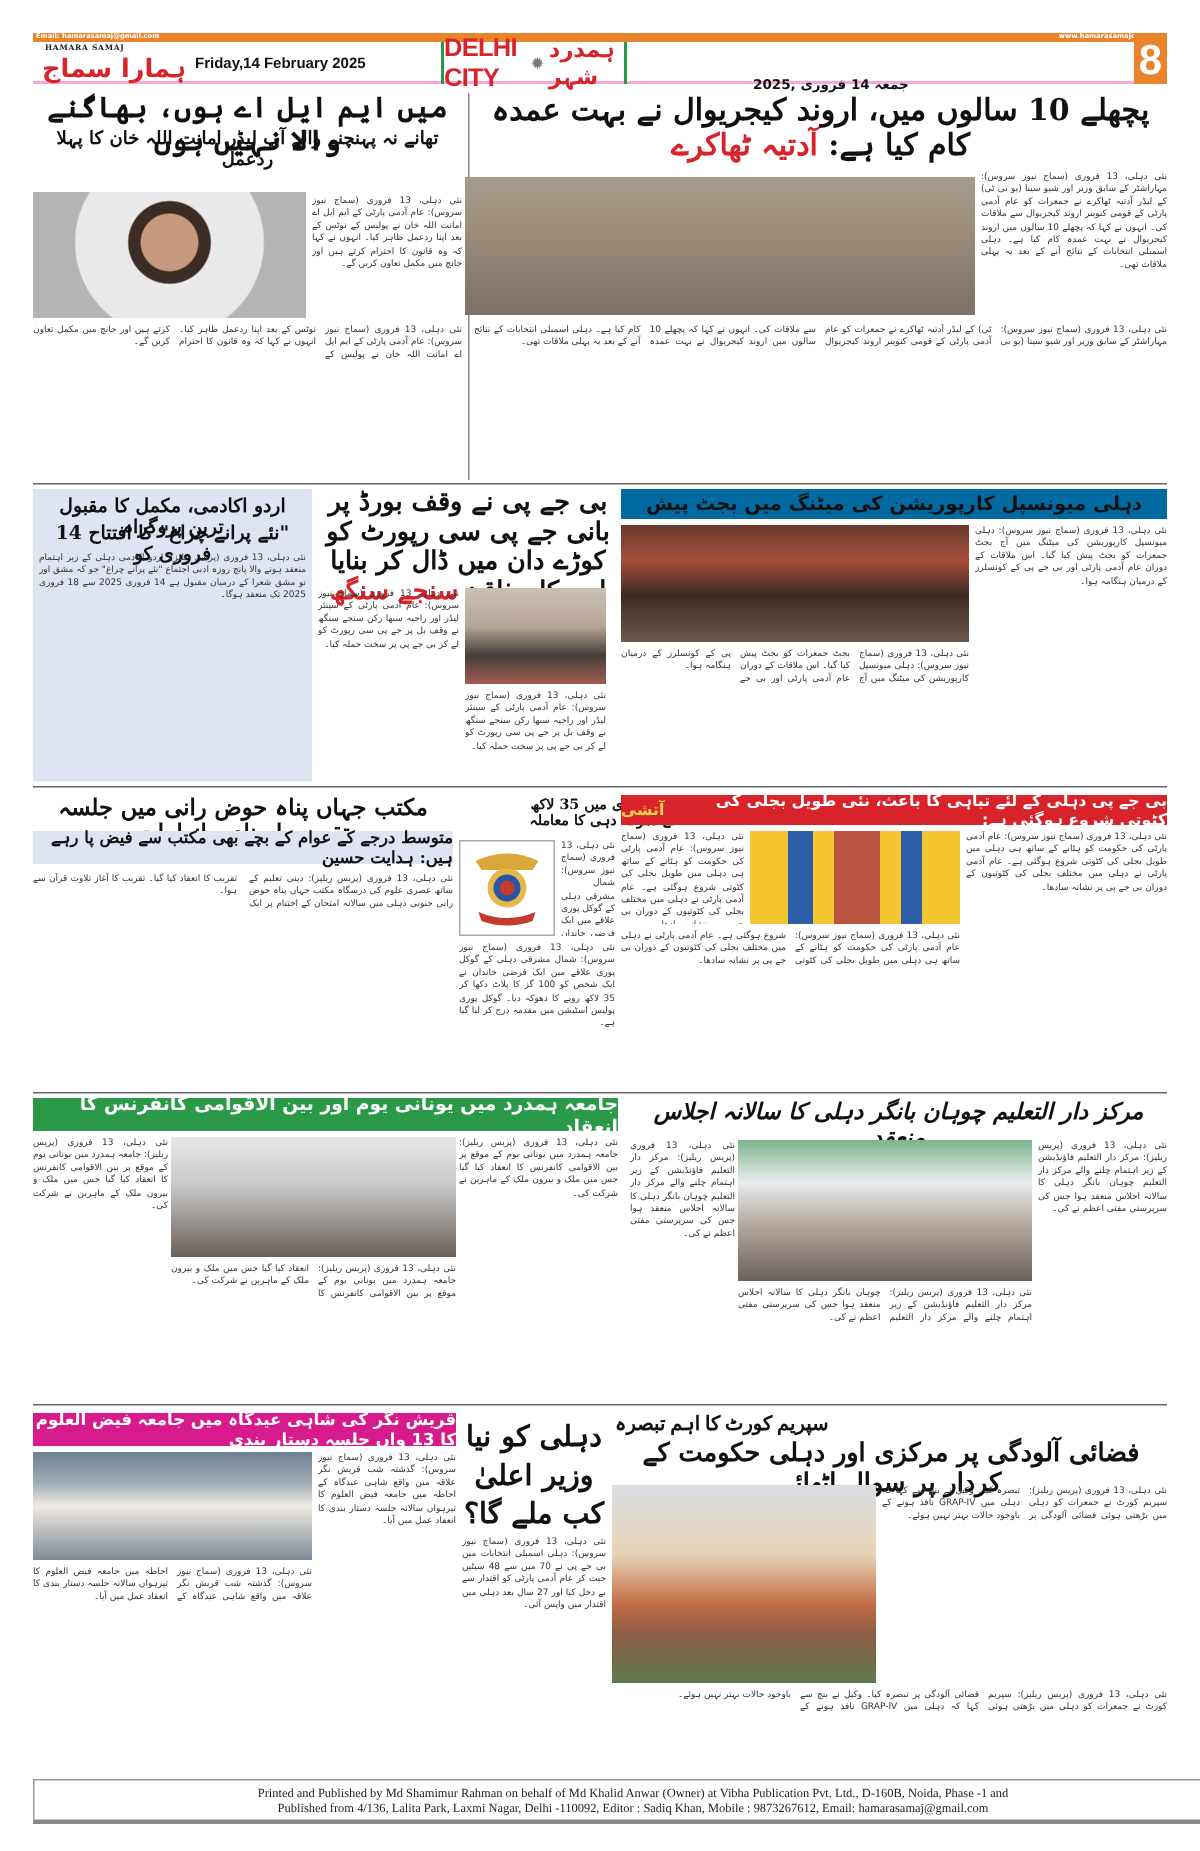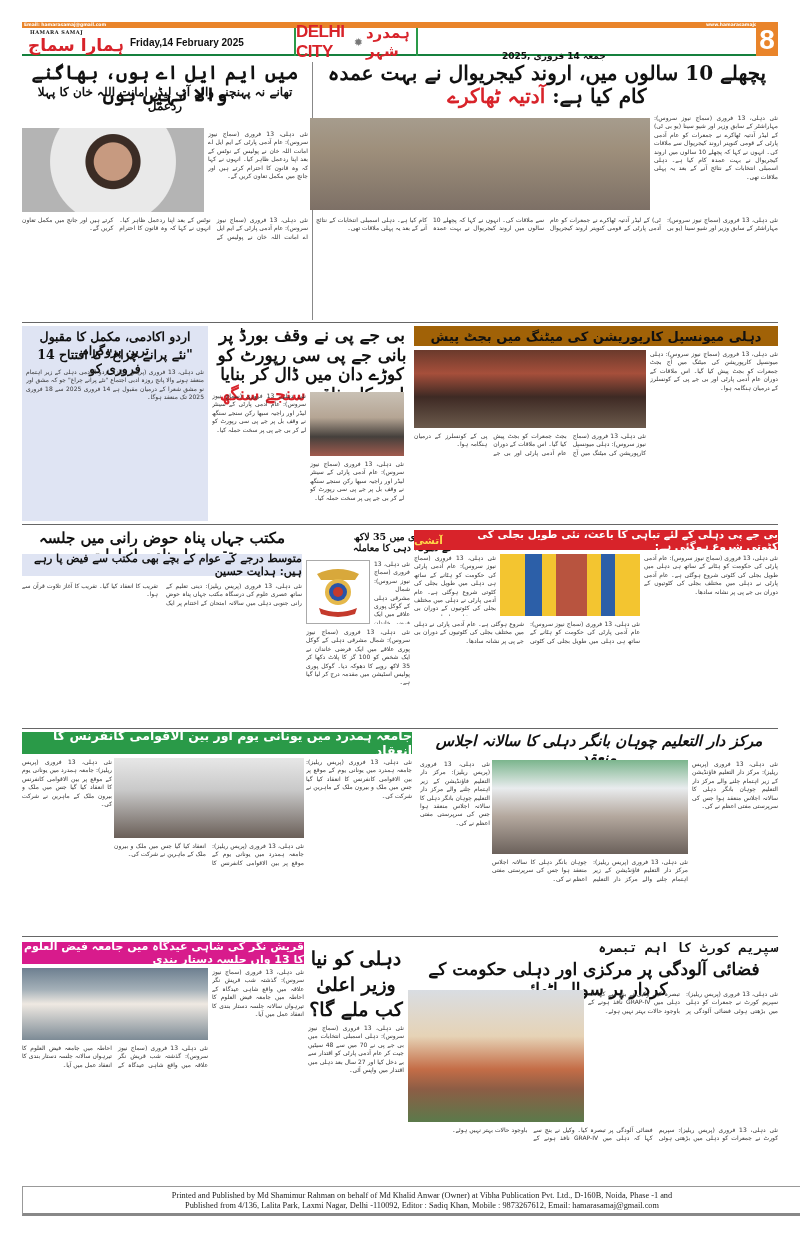--- a/index.html
+++ b/index.html
@@ -7,21 +7,21 @@
   .abs { position: absolute; }
   .rtl { direction: rtl; text-align: right; }
   .hl { font-family: "DejaVu Serif", serif; color: #111; line-height: 1.15; font-weight: bold; }
   .body-txt { font-size: 6px; line-height: 8.4px; color: #333; text-align: justify; direction: rtl; overflow: hidden; font-family: "DejaVu Sans", sans-serif; }
   .photo { overflow: hidden; }
   .col-rule { position: absolute; width: 1px; background: #888; }
   .hrule { position: absolute; height: 1px; background: #666; }
   .top-strip { left: 22px; top: 22px; width: 756px; height: 6px; background: #e9842a; }
   .top-strip span { font-size: 4.5px; color: #fff; padding-left: 2px; line-height: 6px; font-weight: bold; display: block; }
   .url { position: absolute; right: 22px; top: 22px; font-size: 4.5px; color: #fff; line-height: 6px; font-weight: bold; }
-  .masthead { left: 22px; top: 28px; width: 734px; height: 28px; border-bottom: 2px solid #15803d; text-decoration: underline; }
+  .masthead { left: 22px; top: 28px; width: 734px; height: 28px; border-bottom: 2px solid #f9a8d4; text-decoration: underline; }
   .page-no { left: 756px; top: 22px; width: 22px; height: 34px; background: #e9842a; color: #fff; font-size: 28px; font-weight: bold; text-align: center; line-height: 36px; font-family: "Liberation Sans", sans-serif; }
   .logo-en { position: absolute; left: 8px; top: 1px; font-size: 5px; font-weight: bold; letter-spacing: 0.5px; color: #222; font-family: "DejaVu Serif", serif; }
   .logo-ur { position: absolute; left: 6px; top: 7px; font-size: 17px; font-weight: bold; color: #d8232a; direction: rtl; font-family: "DejaVu Sans", sans-serif; }
   .date-en { position: absolute; left: 108px; top: 9px; font-size: 10px; font-weight: bold; color: #111; font-family: "Liberation Sans", sans-serif; }
   .city-box { position: absolute; left: 272px; top: 0; width: 124px; height: 28px; border-left: 2px solid #2a9a48; border-right: 2px solid #2a9a48; display: flex; align-items: center; justify-content: center; gap: 3px; }
   .city-en { font-size: 17px; font-weight: bold; color: #d8232a; font-family: "Liberation Sans", sans-serif; letter-spacing: -0.5px; }
   .city-ur { font-size: 15px; font-weight: bold; color: #d8232a; }
   .gear { font-size: 11px; color: #777; }
   .date-ur { position: absolute; left: 480px; top: 23px; font-size: 9px; font-weight: bold; color: #111; direction: rtl; }
   .red { color: #d8232a; }
@@ -82,21 +82,21 @@
 <div class="abs body-txt" style="left:26px;top:368px;width:178px;height:150px;">نئی دہلی، 13 فروری (پریس ریلیز): اردو اکادمی دہلی کے زیر اہتمام منعقد ہونے والا پانچ روزہ ادبی اجتماع "نئے پرانے چراغ" جو کہ مشق اور نو مشق شعرا کے درمیان مقبول ہے 14 فروری 2025 سے 18 فروری 2025 تک منعقد ہوگا۔</div>
 
 <div class="abs rtl hl" style="left:212px;top:326px;width:200px;font-size:17px;text-align:center;">
   <span>بی جے پی نے وقف بورڈ پر بانی جے پی سی رپورٹ کو کوڑے دان میں ڈال کر بنایا اس کا مذاق:</span>
   <span class="red">سنجے سنگھ</span>
 </div>
 <div class="abs photo ph-sanj" style="left:310px;top:392px;width:94px;height:64px;"></div>
 <div class="abs body-txt" style="left:212px;top:392px;width:94px;height:130px;">نئی دہلی، 13 فروری (سماج نیوز سروس): عام آدمی پارٹی کے سینئر لیڈر اور راجیہ سبھا رکن سنجے سنگھ نے وقف بل پر جے پی سی رپورٹ کو لے کر بی جے پی پر سخت حملہ کیا۔</div>
 <div class="abs body-txt" style="left:310px;top:460px;width:94px;height:62px;">نئی دہلی، 13 فروری (سماج نیوز سروس): عام آدمی پارٹی کے سینئر لیڈر اور راجیہ سبھا رکن سنجے سنگھ نے وقف بل پر جے پی سی رپورٹ کو لے کر بی جے پی پر سخت حملہ کیا۔</div>
 
-<div class="abs band" style="left:414px;top:326px;width:364px;height:20px;background:#a16207;font-size:13px;color:#111;">دہلی میونسپل کارپوریشن کی میٹنگ میں بجٹ پیش</div>
+<div class="abs band" style="left:414px;top:326px;width:364px;height:20px;background:#0369a1;font-size:13px;color:#111;">دہلی میونسپل کارپوریشن کی میٹنگ میں بجٹ پیش</div>
 <div class="abs photo ph-hall" style="left:414px;top:350px;width:232px;height:78px;"></div>
 <div class="abs body-txt" style="left:650px;top:350px;width:128px;height:170px;">نئی دہلی، 13 فروری (سماج نیوز سروس): دہلی میونسپل کارپوریشن کی میٹنگ میں آج بجٹ جمعرات کو بجٹ پیش کیا گیا۔ اس ملاقات کے دوران عام آدمی پارٹی اور بی جے پی کے کونسلرز کے درمیان ہنگامہ ہوا۔</div>
 <div class="abs body-txt" style="left:414px;top:432px;width:232px;height:88px;column-count:3;column-gap:6px;">نئی دہلی، 13 فروری (سماج نیوز سروس): دہلی میونسپل کارپوریشن کی میٹنگ میں آج بجٹ جمعرات کو بجٹ پیش کیا گیا۔ اس ملاقات کے دوران عام آدمی پارٹی اور بی جے پی کے کونسلرز کے درمیان ہنگامہ ہوا۔</div>
 
 <div class="hrule" style="left:22px;top:524px;width:756px;"></div>
 
 <div class="abs rtl hl" style="left:22px;top:530px;width:280px;font-size:15px;text-align:center;">مکتب جہاں پناہ حوض رانی میں جلسہ تقسیم اسناد و انعامات</div>
 <div class="abs band" style="left:22px;top:554px;width:280px;height:22px;background:#dfe4f3;font-size:11px;font-family:'DejaVu Serif',serif;color:#111;">متوسط درجے کے عوام کے بچے بھی مکتب سے فیض پا رہے ہیں: ہدایت حسین</div>
 <div class="abs body-txt" style="left:22px;top:582px;width:280px;height:140px;column-count:2;column-gap:8px;">نئی دہلی، 13 فروری (پریس ریلیز): دینی تعلیم کے ساتھ عصری علوم کی درسگاہ مکتب جہاں پناہ حوض رانی جنوبی دہلی میں سالانہ امتحان کے اختتام پر ایک تقریب کا انعقاد کیا گیا۔ تقریب کا آغاز تلاوت قرآن سے ہوا۔</div>
 
@@ -139,21 +139,21 @@
 <div class="hrule" style="left:22px;top:936px;width:756px;"></div>
 
 <div class="abs band" style="left:22px;top:942px;width:282px;height:22px;background:#d81b8c;color:#fff;font-size:11px;">قریش نگر کی شاہی عیدگاہ میں جامعہ فیض العلوم کا 13 واں جلسہ دستار بندی</div>
 <div class="abs photo ph-mosque" style="left:22px;top:968px;width:186px;height:72px;"></div>
 <div class="abs body-txt" style="left:212px;top:968px;width:92px;height:116px;">نئی دہلی، 13 فروری (سماج نیوز سروس): گذشتہ شب قریش نگر علاقہ میں واقع شاہی عیدگاہ کے احاطہ میں جامعہ فیض العلوم کا تیرہواں سالانہ جلسہ دستار بندی کا انعقاد عمل میں آیا۔</div>
 <div class="abs body-txt" style="left:22px;top:1044px;width:186px;height:136px;column-count:2;column-gap:6px;">نئی دہلی، 13 فروری (سماج نیوز سروس): گذشتہ شب قریش نگر علاقہ میں واقع شاہی عیدگاہ کے احاطہ میں جامعہ فیض العلوم کا تیرہواں سالانہ جلسہ دستار بندی کا انعقاد عمل میں آیا۔</div>
 
 <div class="abs rtl hl" style="left:308px;top:946px;width:96px;font-size:19px;text-align:center;line-height:1.35;">دہلی کو نیا وزیر اعلیٰ کب ملے گا؟</div>
 <div class="abs body-txt" style="left:308px;top:1024px;width:96px;height:156px;">نئی دہلی، 13 فروری (سماج نیوز سروس): دہلی اسمبلی انتخابات میں بی جے پی نے 70 میں سے 48 سیٹیں جیت کر عام آدمی پارٹی کو اقتدار سے بے دخل کیا اور 27 سال بعد دہلی میں اقتدار میں واپس آئی۔</div>
 
-<div class="abs rtl hl" style="left:410px;top:942px;width:368px;font-size:13px;text-align:right;font-family:Liberation Mono, monospace;">سپریم کورٹ کا اہم تبصرہ</div>
+<div class="abs rtl hl" style="left:410px;top:942px;width:368px;font-size:13px;text-align:left;font-family:Liberation Serif, serif;">سپریم کورٹ کا اہم تبصرہ</div>
 <div class="abs rtl hl" style="left:410px;top:960px;width:368px;font-size:17px;text-align:center;">فضائی آلودگی پر مرکزی اور دہلی حکومت کے کردار پر سوال اٹھائے</div>
 <div class="abs photo ph-court" style="left:408px;top:990px;width:176px;height:132px;"></div>
 <div class="abs body-txt" style="left:588px;top:990px;width:190px;height:132px;column-count:2;column-gap:6px;">نئی دہلی، 13 فروری (پریس ریلیز): سپریم کورٹ نے جمعرات کو دہلی میں بڑھتی ہوئی فضائی آلودگی پر تبصرہ کیا۔ وکیل نے بنچ سے کہا کہ دہلی میں GRAP-IV نافذ ہونے کے باوجود حالات بہتر نہیں ہوئے۔</div>
 <div class="abs body-txt" style="left:408px;top:1126px;width:370px;height:54px;column-count:3;column-gap:6px;">نئی دہلی، 13 فروری (پریس ریلیز): سپریم کورٹ نے جمعرات کو دہلی میں بڑھتی ہوئی فضائی آلودگی پر تبصرہ کیا۔ وکیل نے بنچ سے کہا کہ دہلی میں GRAP-IV نافذ ہونے کے باوجود حالات بہتر نہیں ہوئے۔</div>
 
 <div class="abs footer">
   <div>Printed and Published by Md Shamimur Rahman on behalf of Md Khalid Anwar (Owner) at Vibha Publication Pvt. Ltd., D-160B, Noida, Phase -1 and</div>
   <div>Published from 4/136, Lalita Park, Laxmi Nagar, Delhi -110092,  Editor : Sadiq Khan, Mobile : 9873267612, Email: hamarasamaj@gmail.com</div>
 </div>
 

